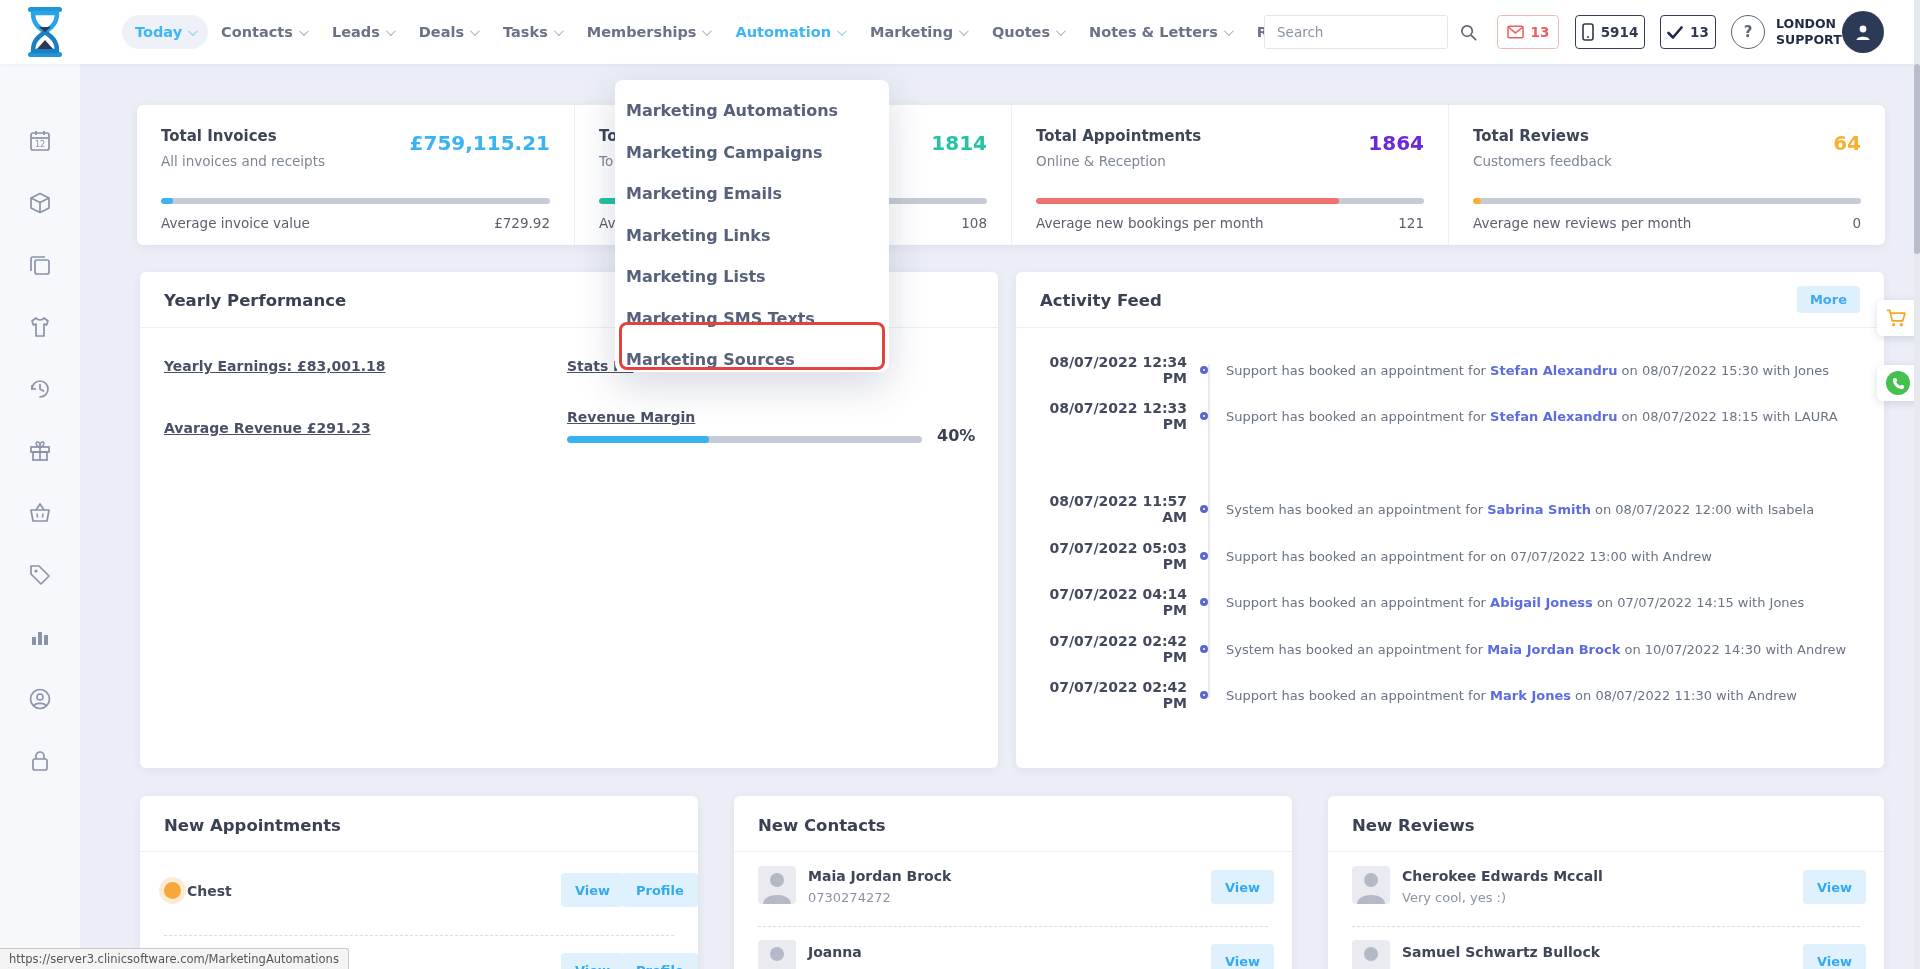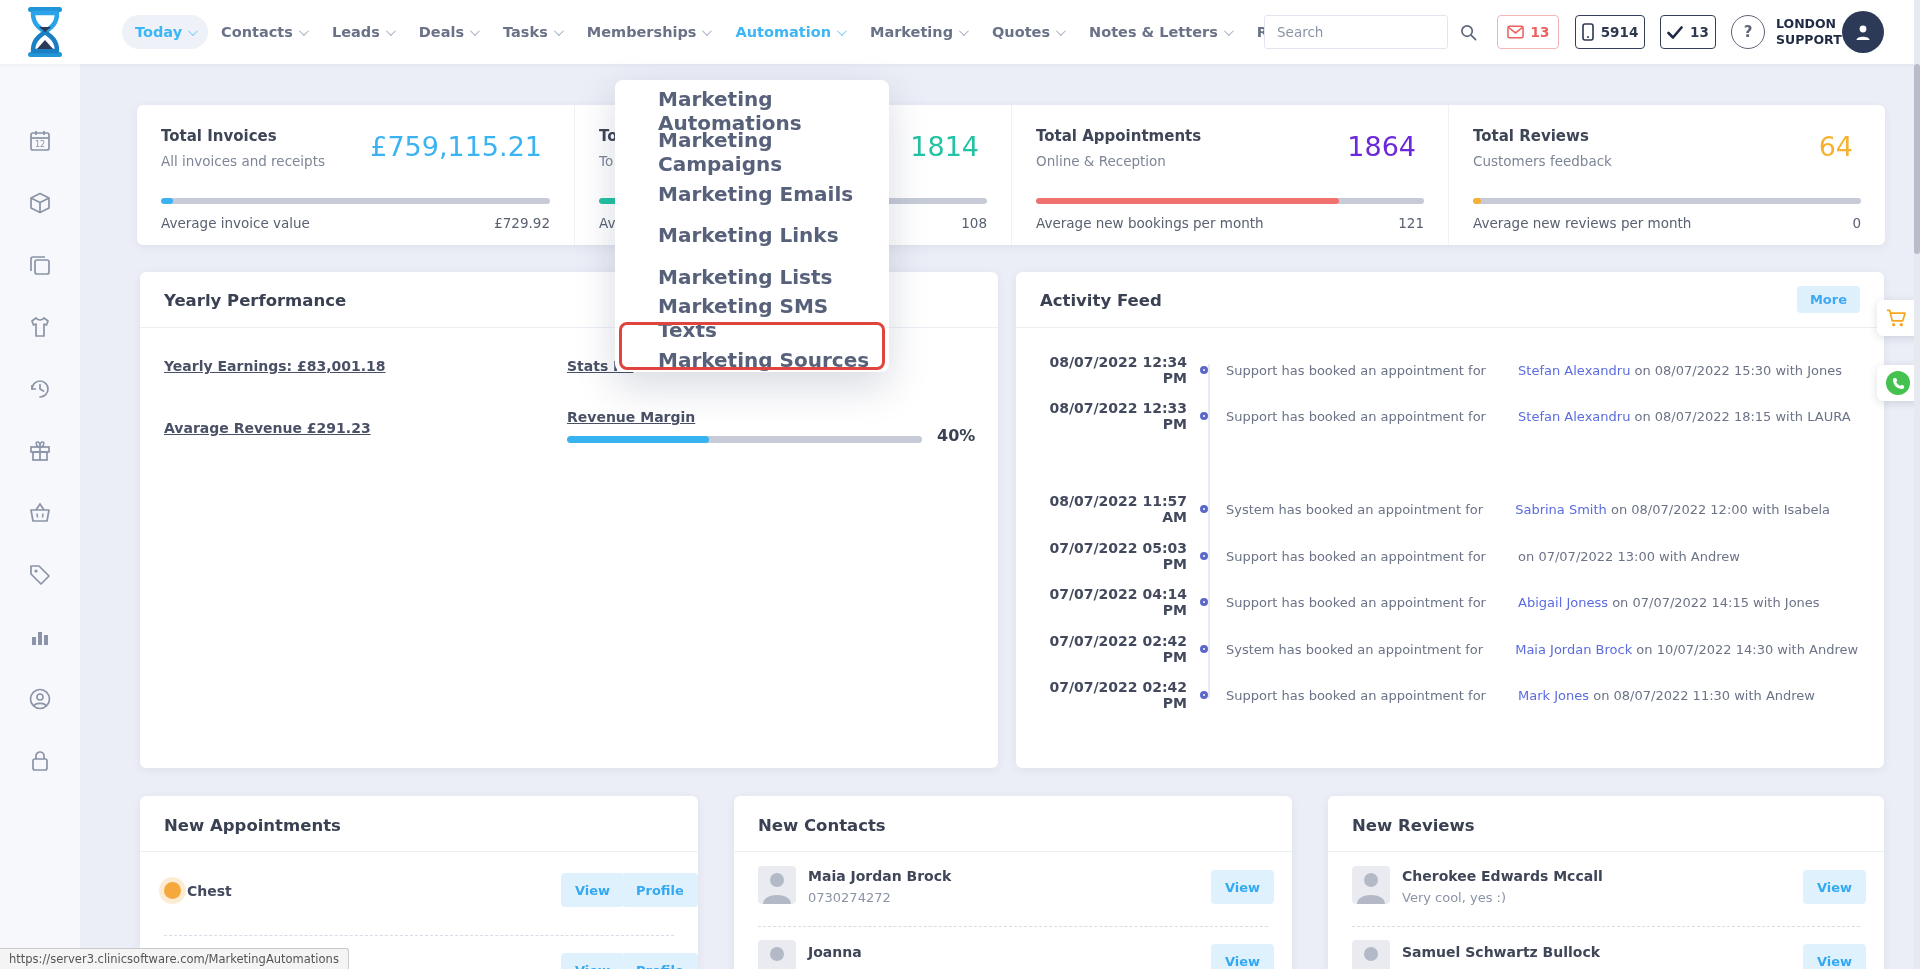--- a/index.html
+++ b/index.html
@@ -43,46 +43,46 @@
   .card { position:absolute; background:#fff; border-radius:6px; box-shadow:0 2px 10px rgba(50,60,90,.07); }
   .card-header { position:absolute; left:0; top:0; right:0; height:56px; border-bottom:1px solid #edeff5;text-align:right; }
   .card-title { position:absolute; left:24px; top:19px; font-size:16.5px; font-weight:600; color:#3a4152; }
 
   
   .statsbar { left:137px; top:105px; width:1748px; height:140px; }
   .stat { position:absolute; top:0; width:437px; height:140px; padding:0 24px; }
   .stat + .stat { border-left:1px solid #edf0f5; }
   .stat .t { position:absolute; left:24px; top:22px; font-size:15px; font-weight:600; color:#3e4557; }
   .stat .s { position:absolute; left:24px; top:48px; font-size:13.5px; color:#7d8597; }
-  .stat .v { position:absolute; right:32px; top:26px; font-size:27px; font-weight:400; }
+  .stat .v { position:absolute; right:24px; top:26px; font-size:20px; font-weight:700; }
   .bar { position:absolute; left:24px; right:24px; top:93px; height:6px; border-radius:3px; background:#c6cbd7; overflow:hidden; }
   .bar .fill { height:100%; border-radius:3px; }
   .stat .f { position:absolute; left:24px; right:24px; top:110px; display:flex; justify-content:space-between; font-size:13.5px; color:#596070; }
 
   
   .dropdown { position:absolute; left:615px; top:80px; width:274px; height:292px; background:#fff; border-radius:8px; box-shadow:0 14px 40px rgba(40,50,90,.18); z-index:40; padding-top:10px; }
-  .dd-item { height:41.5px; display:flex; align-items:center; padding-left:43px; font-size:20px; font-weight:600; color:#57617a; cursor:pointer; }
+  .dd-item { height:41.5px; display:flex; align-items:center; padding-left:11px; font-size:16px; font-weight:600; color:#57617a; cursor:pointer; }
   .dd-highlight { position:absolute; left:4px; top:242px; width:266px; height:48px; border:3px solid #e0443e; border-radius:8px; pointer-events:none; }
 
   
   .yearly { left:140px; top:272px; width:858px; height:496px; }
   .label-dark { font-size:14px; color:#4a5166; font-weight:600; }
   .margin-bar { position:absolute; left:427px; top:436px; width:355px; height:7px; border-radius:3.5px; background:#c6cbd7; overflow:hidden; }
   .margin-bar .fill { height:100%; background:#36b3f0; border-radius:3.5px; }
   .margin-pct { position:absolute; left:797px; top:426px; font-size:16px; font-weight:700; color:#3a4152; }
 
   
   .activity { left:1016px; top:272px; width:868px; height:496px; }
   .more-btn { position:absolute; right:24px; top:14px; padding:6px 13px; background:#dff0fd; color:#3da8f5; font-size:13px; font-weight:700; border-radius:4px; cursor:pointer; }
   .feed-line { position:absolute; left:192px; top:92px; width:2px; height:334px; background:#e8eaf3; }
   .feed-item { position:absolute; left:14px; width:840px; height:20px; display:flex; align-items:center; }
   .feed-time { width:157px; text-align:right; font-size:14px; font-weight:600; color:#434a5e; flex:none; }
   .feed-dot { flex:none; width:8px; height:8px; border:3.5px solid #5a67c9; border-radius:50%; background:#fff; margin-left:13px; z-index:2; }
   .feed-text { margin-left:18px; font-size:13px; color:#6b7387; white-space:nowrap; overflow:hidden; }
-  .feed-name { color:#5b6ce0; font-weight:400; cursor:pointer;margin-left:28px; }
+  .feed-name { color:#5b6ce0; font-weight:700; cursor:pointer; }
 
   
   .bcard .card-title { top:20px; }
   .appts { left:140px; top:796px; width:558px; height:280px; }
   .contacts { left:734px; top:796px; width:558px; height:280px; }
   .reviews { left:1328px; top:796px; width:556px; height:280px; }
   .dash-sep { position:absolute; left:24px; right:24px; border-top:1px dashed #d8dce6; }
   .dot-amber { position:absolute; width:17px; height:17px; border-radius:50%; background:#f6a83c; box-shadow:0 0 0 5px rgba(246,168,60,.22); }
   .row-label { position:absolute; font-size:14px; font-weight:600; color:#434a5e; }
   .btn-lite { position:absolute; height:34px; padding:0 14px; background:#dff1fd; color:#34a9f2; font-size:13px; font-weight:700; border-radius:4px; display:flex; align-items:center; justify-content:center; cursor:pointer; }

